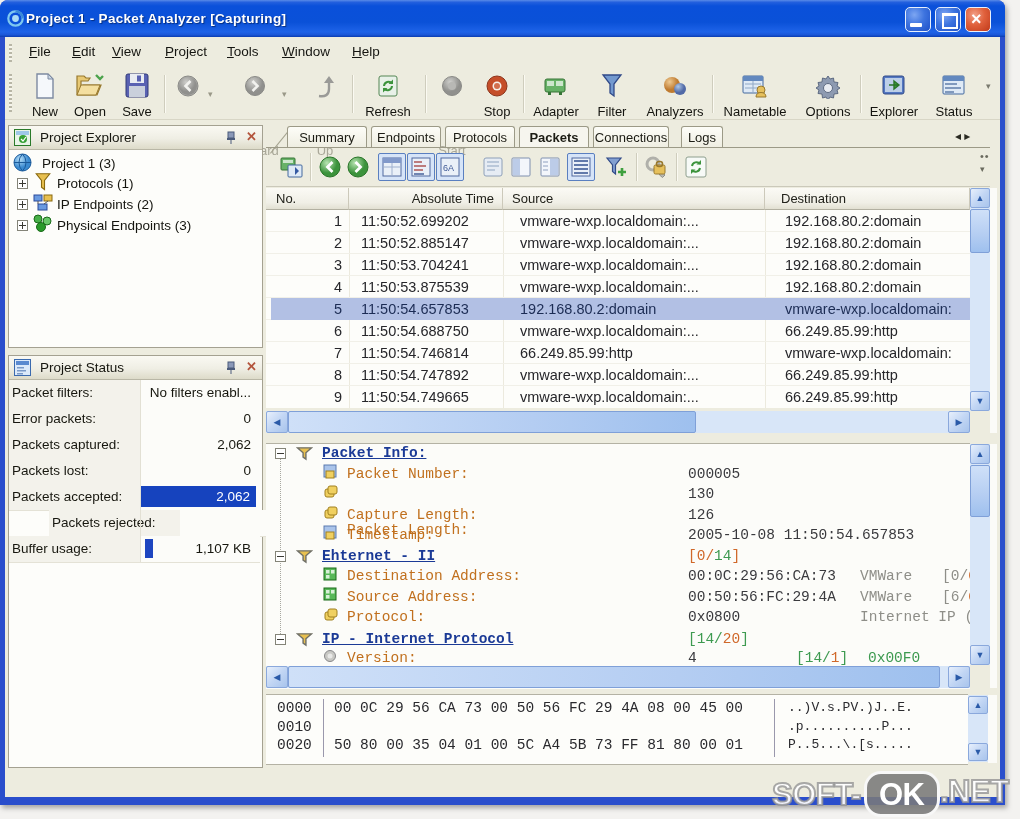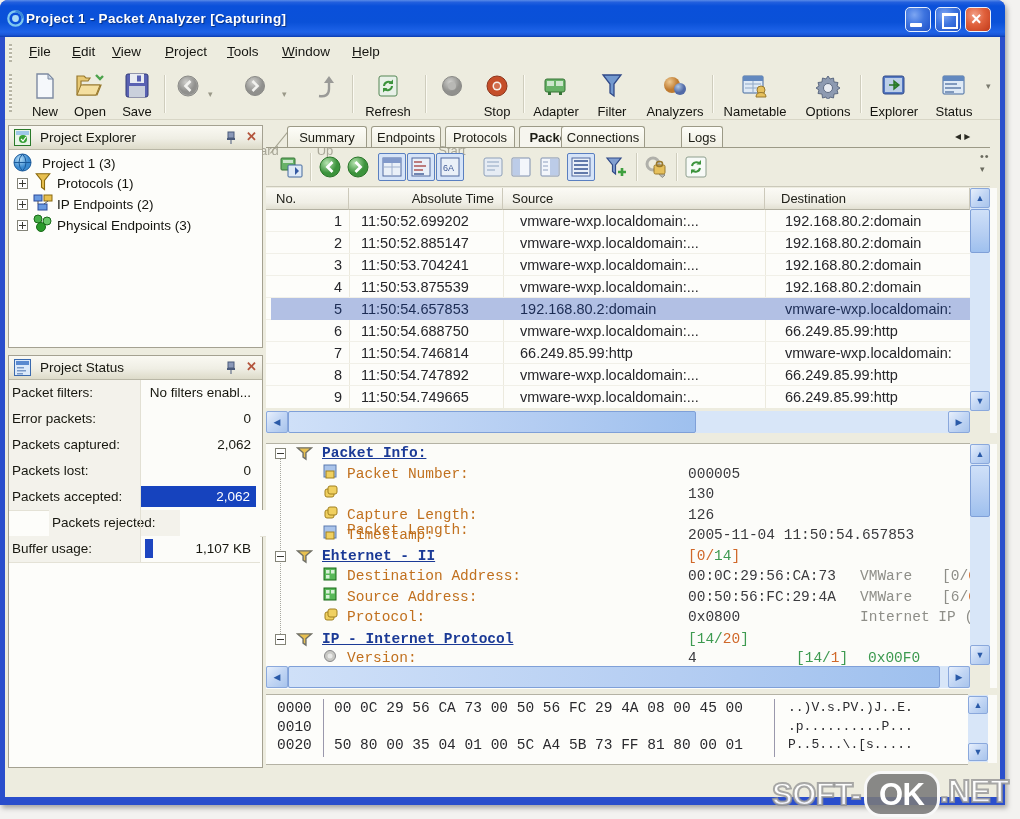--- a/index.html
+++ b/index.html
@@ -368,21 +368,21 @@
     <div class="abs" id="rpane" style="left:0;top:0;width:995px;height:760px;">
       <div class="abs" style="left:985px;top:151px;width:7px;height:245px;background:#fbfbf8;"></div>
       <div class="abs" style="left:985px;top:407px;width:7px;height:244px;background:#fbfbf8;"></div>
       <div class="abs" style="left:983px;top:658px;width:9px;height:68px;background:#fbfbf8;"></div>
 
       <div class="abs" style="left:265px;top:89px;width:1px;height:27px;background:#a5a390;transform:rotate(39deg);transform-origin:bottom left;"></div>
       <div class="tab" style="left:282px;width:80px;">Summary</div>
       <div class="tab" style="left:366px;width:70px;">Endpoints</div>
       <div class="tab" style="left:440px;width:70px;">Protocols</div>
       <div class="tab" style="left:514px;width:70px;font-weight:bold;background:#f6f5ee;">Packets</div>
-      <div class="tab" style="left:556px;width:84px;">Connections</div>
+      <div class="tab" style="left:588px;width:76px;">Connections</div>
       <div class="tab" style="left:676px;width:42px;">Logs</div>
       <div class="abs" style="left:950px;top:92px;font-size:12px;color:#2a2a22;">◂ ▸</div>
       <div class="tabline" style="left:261px;top:110px;width:724px;height:1px;"></div>
 
       <div class="abs" id="ptb" style="left:261px;top:111px;width:724px;height:38px;border-bottom:1px solid #cbc9ba;">
         <svg style="position:absolute;left:14px;top:7px;" width="24" height="24" viewBox="0 0 24 24">
             <rect x="1" y="3" width="14" height="12" rx="1" fill="#58b858" stroke="#2a7a2a"></rect>
             <rect x="3" y="5" width="10" height="3" fill="#c8e8c8"></rect>
             <rect x="8" y="10" width="14" height="12" rx="1" fill="#dceafa" stroke="#3a6aae"></rect>
             <path d="M11 16h8M15 12l4 4-4 4z" fill="#2a5ab8"></path>
@@ -578,21 +578,21 @@
             <rect x="2" y="5" width="9" height="8" rx="2" fill="#f0d060" stroke="#a08020"></rect>
             <rect x="5" y="2" width="9" height="8" rx="2" fill="#f0d060" stroke="#a08020"></rect>
           </svg>
         <div class="drow dlabel" style="left:81px;top:63px;">Capture Length:</div>
           <div class="drow dval" style="left:422px;top:63px;">126</div>
         <svg class="tico" style="left:57px;top:81px;">
             <rect x="1" y="1" width="12" height="12" fill="#aac4ea" stroke="#5a7ab0"></rect>
             <rect x="3" y="7" width="8" height="7" fill="#f0d060" stroke="#a08020"></rect>
           </svg>
         <div class="drow dlabel" style="left:81px;top:83px;">Timestamp:</div>
-          <div class="drow dval" style="left:422px;top:83px;">2005-11-04 11:50:54.657853</div>
+          <div class="drow dval" style="left:422px;top:83px;">2005-10-08 11:50:54.657853</div>
         <div class="pm" style="left:9px;top:107px;"></div>
         <svg class="tfun" style="left:30px;top:105px;" width="17" height="15" viewBox="0 0 24 20">
             <path d="M2 2h20l-8 7v9l-4-3V9z" fill="#e8c050" stroke="#707068" stroke-width="2"></path>
           </svg>
         <div class="drow dhdr" style="left:56px;top:104px;">Ehternet - II</div>
           <div class="drow" style="left:422px;top:104px;"><span class="dorange">[0/</span><span class="dgreen">14</span><span class="dorange">]</span></div>
         <svg class="tico" style="left:57px;top:123px;">
             <rect x="1" y="1" width="12" height="12" fill="#58b858" stroke="#1a6a1a"></rect>
             <rect x="3" y="3" width="3.5" height="3.5" fill="#d8f0d8"></rect>
             <rect x="8" y="3" width="3.5" height="3.5" fill="#d8f0d8"></rect>

